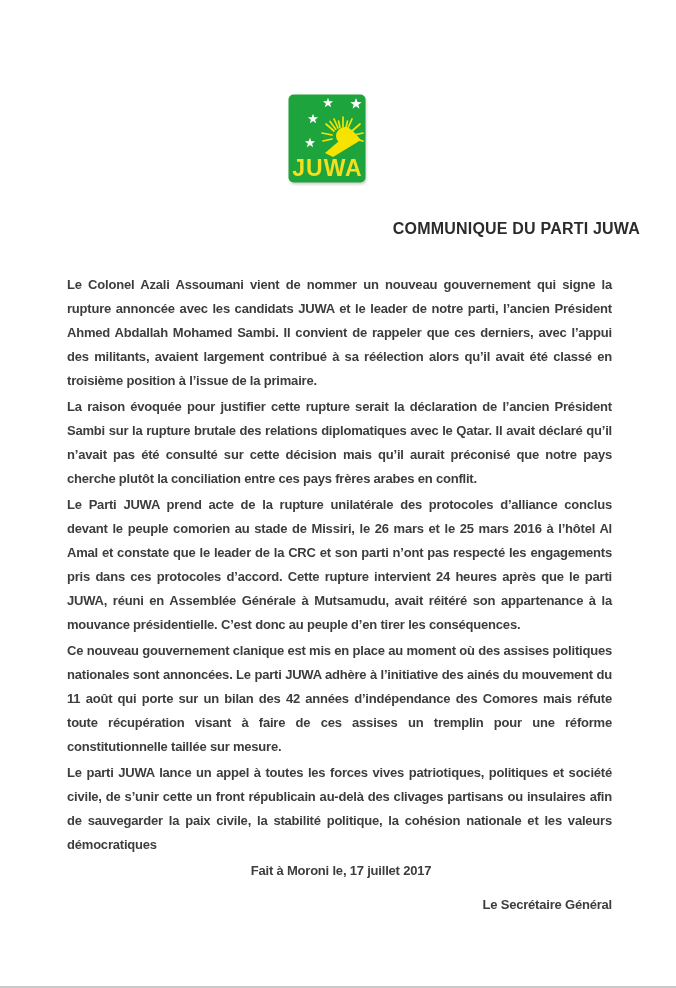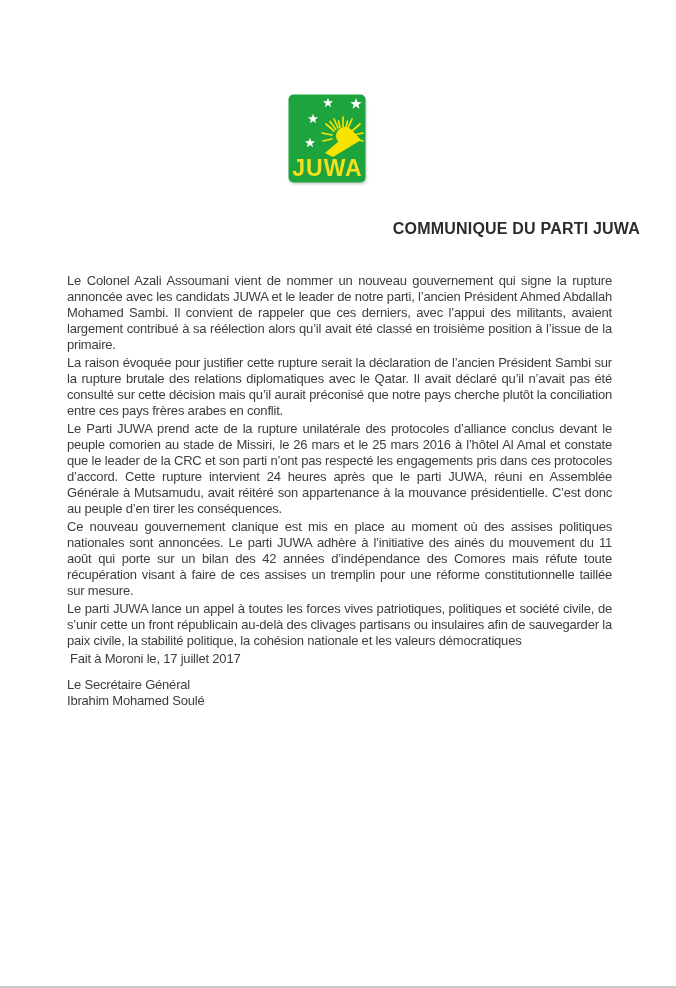--- a/index.html
+++ b/index.html
@@ -25,35 +25,36 @@
     font-size:16px;
     font-weight:bold;
     letter-spacing:0.2px;
     color:#2b2b2b;
   }
   .body{
     position:absolute;
     left:67px;top:273px;
     width:545px;
     font-size:13px;
-    line-height:16px;
+    line-height:24px;
     letter-spacing:-0.2px;
     color:#3d3d3d;
+    font-weight:bold;
   }
   .body p{
     margin:0 0 2px 0;
     text-align:justify;
   }
   .body p.dateline{
-    text-align:left;
+    text-align:center;
     padding-left:3px;
     margin-top:1px;
   }
   .body p.sig-role{
-    text-align:left;
+    text-align:right;
     margin-top:10px;
     margin-bottom:0;
   }
   .body p.sig-name{
     text-align:left;
     margin:0;
   }
   .bottom-line{
     position:absolute;
     left:0;bottom:0;
@@ -101,18 +102,17 @@
   <h1 class="title">COMMUNIQUE DU PARTI JUWA</h1>
 
   <div class="body">
     <p>Le Colonel Azali Assoumani vient de nommer un nouveau gouvernement qui signe la rupture annoncée avec les candidats JUWA et le leader de notre parti, l’ancien Président Ahmed Abdallah Mohamed Sambi. Il convient de rappeler que ces derniers, avec l’appui des militants, avaient largement contribué à sa réélection alors qu’il avait été classé en troisième position à l’issue de la primaire.</p>
     <p>La raison évoquée pour justifier cette rupture serait la déclaration de l’ancien Président Sambi sur la rupture brutale des relations diplomatiques avec le Qatar. Il avait déclaré qu’il n’avait pas été consulté sur cette décision mais qu’il aurait préconisé que notre pays cherche plutôt la conciliation entre ces pays frères arabes en conflit.</p>
     <p>Le Parti JUWA prend acte de la rupture unilatérale des protocoles d’alliance conclus devant le peuple comorien au stade de Missiri, le 26 mars et le 25 mars 2016 à l’hôtel Al Amal et constate que le leader de la CRC et son parti n’ont pas respecté les engagements pris dans ces protocoles d’accord. Cette rupture intervient 24 heures après que le parti JUWA, réuni en Assemblée Générale à Mutsamudu, avait réitéré son appartenance à la mouvance présidentielle. C’est donc au peuple d’en tirer les conséquences.</p>
     <p>Ce nouveau gouvernement clanique est mis en place au moment où des assises politiques nationales sont annoncées. Le parti JUWA adhère à l’initiative des ainés du mouvement du 11 août qui porte sur un bilan des 42 années d’indépendance des Comores mais réfute toute récupération visant à faire de ces assises un tremplin pour une réforme constitutionnelle taillée sur mesure.</p>
     <p>Le parti JUWA lance un appel à toutes les forces vives patriotiques, politiques et société civile, de s’unir cette un front républicain au-delà des clivages partisans ou insulaires afin de sauvegarder la paix civile, la stabilité politique, la cohésion nationale et les valeurs démocratiques</p>
     <p class="dateline">Fait à Moroni le, 17 juillet 2017</p>
     <p class="sig-role">Le Secrétaire Général</p>
-    <p class="sig-name">Ibrahim Mohamed Soulé</p>
   </div>
 
   <div class="bottom-line"></div>
 
 </div>
 
 </body></html>

